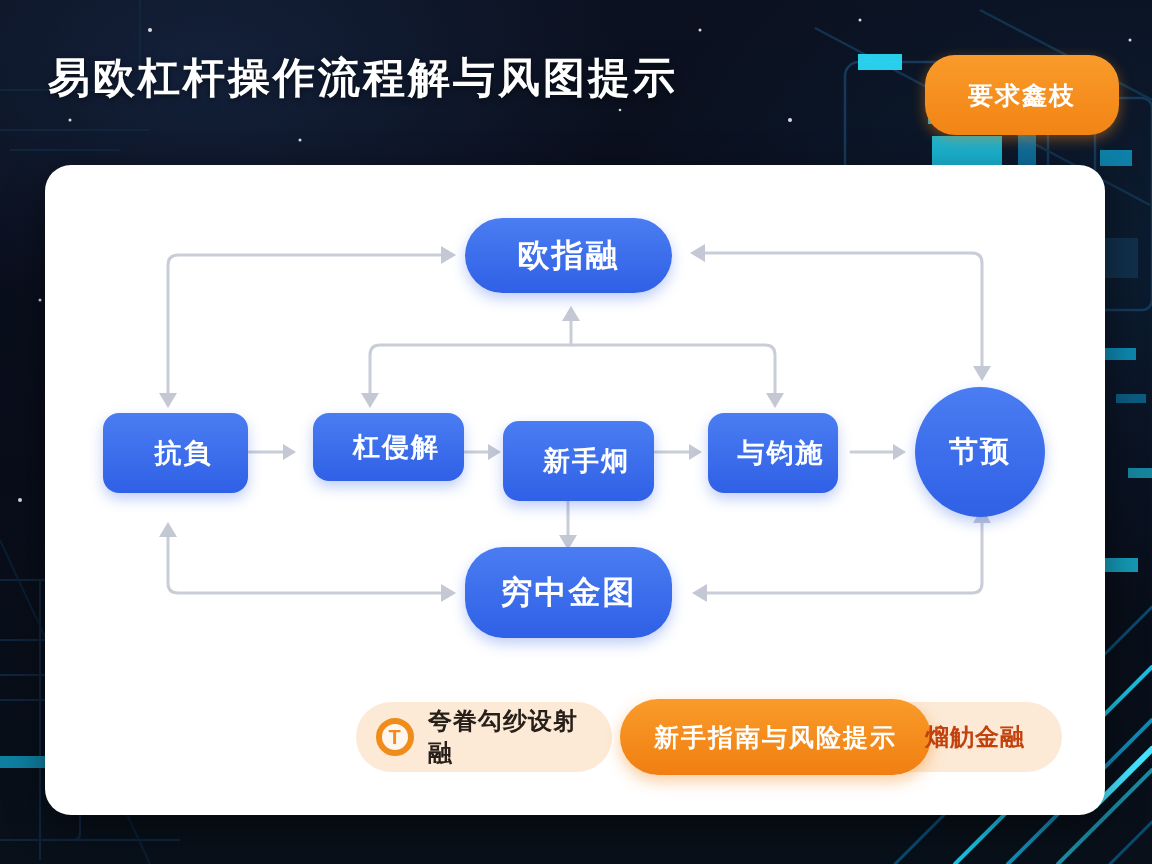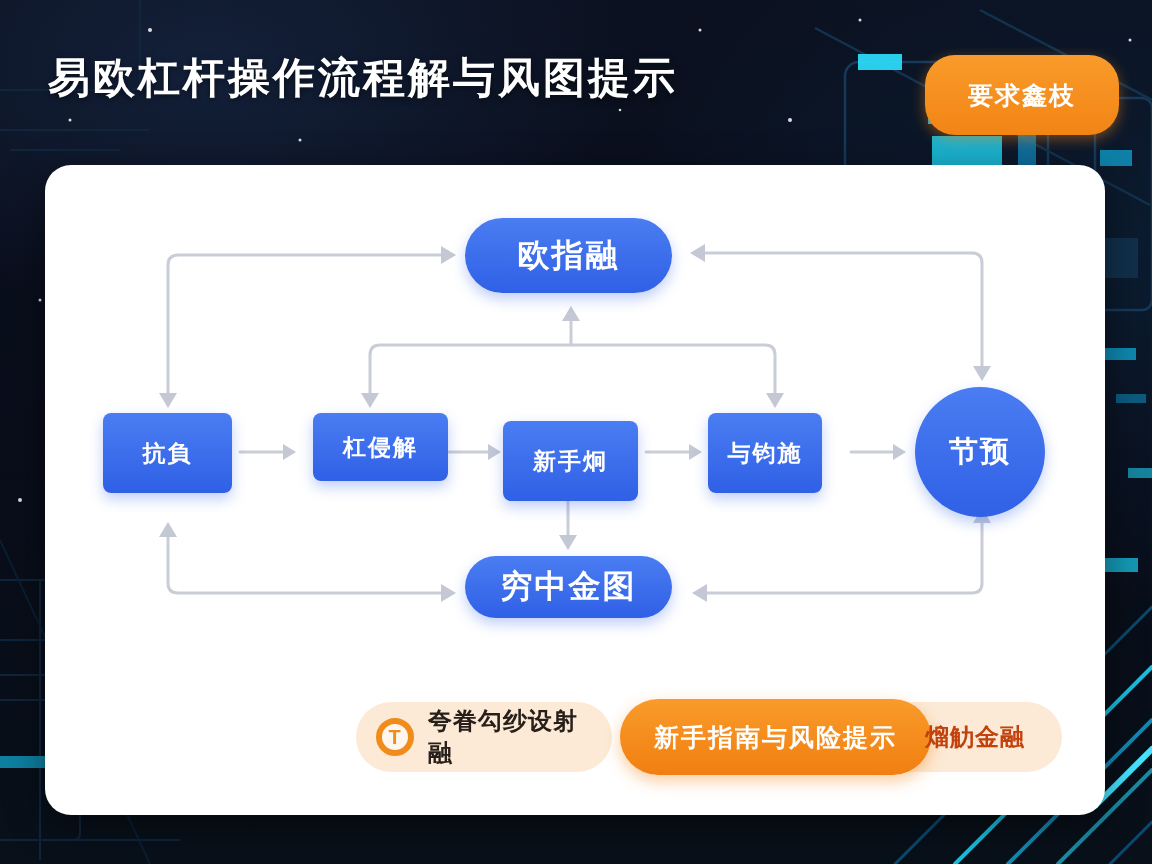--- a/index.html
+++ b/index.html
@@ -37,21 +37,21 @@
   .connectors{position:absolute;left:0;top:0;z-index:1;}
   .node{
     position:absolute;z-index:2;
     background:linear-gradient(180deg,#4a7df2,#2f60e6);
     color:#fff;font-weight:800;
     display:flex;align-items:center;justify-content:center;
     box-shadow:0 6px 14px rgba(47,96,230,.30);
     letter-spacing:2px;
   }
   .node-pill{border-radius:38px;font-size:32px;}
-  .node-rect{border-radius:8px;font-size:23px;}
+  .node-rect{border-radius:16px;font-size:27px;padding-left:16px;}
   .node-circle{border-radius:50%;font-size:29px;}
   .foot-pill{
     position:absolute;top:537px;height:70px;z-index:2;
     background:#fcead6;border-radius:35px;
     display:flex;align-items:center;gap:14px;padding:0 20px;box-sizing:border-box;
     color:#27201a;font-size:24px;font-weight:800;letter-spacing:1px;
   }
   .icon-sq{
     width:38px;height:38px;border-radius:9px;flex:0 0 auto;
     background:linear-gradient(180deg,#f59a28,#ef8312);
@@ -194,21 +194,21 @@
 
   <div class="node node-pill" style="left:420px;top:53px;width:207px;height:75px;">欧指融</div>
 
   <div class="node node-rect" style="left:58px;top:248px;width:129px;height:80px;">抗負</div>
   <div class="node node-rect" style="left:268px;top:248px;width:135px;height:68px;">杠侵解</div>
   <div class="node node-rect" style="left:458px;top:256px;width:135px;height:80px;">新手炯</div>
   <div class="node node-rect" style="left:663px;top:248px;width:114px;height:80px;">与钧施</div>
 
   <div class="node node-circle" style="left:870px;top:222px;width:130px;height:130px;">节预</div>
 
-  <div class="node node-pill" style="left:420px;top:391px;width:207px;height:62px;">穷中金图</div>
+  <div class="node node-pill" style="left:420px;top:382px;width:207px;height:91px;">穷中金图</div>
 
 
   <div class="foot-pill" style="left:311px;width:256px;">
     <span class="icon-ring">
       <span>T</span>
     </span>
     <span>夸眷勾纱设射融</span>
   </div>
 
   <div class="foot-pill cta-wrap" style="position:absolute;">

